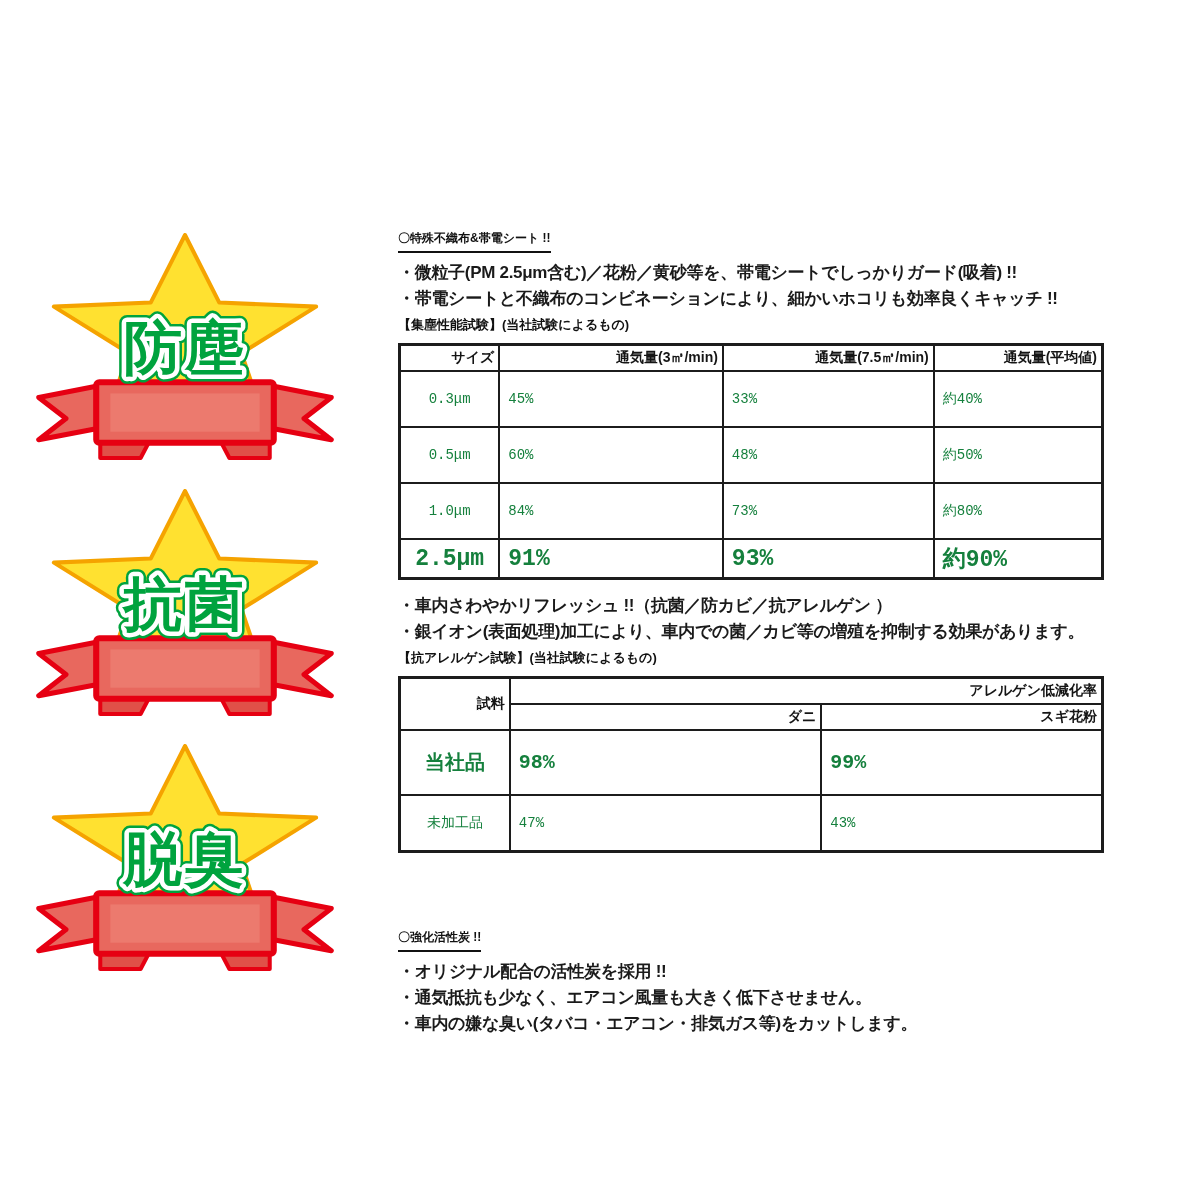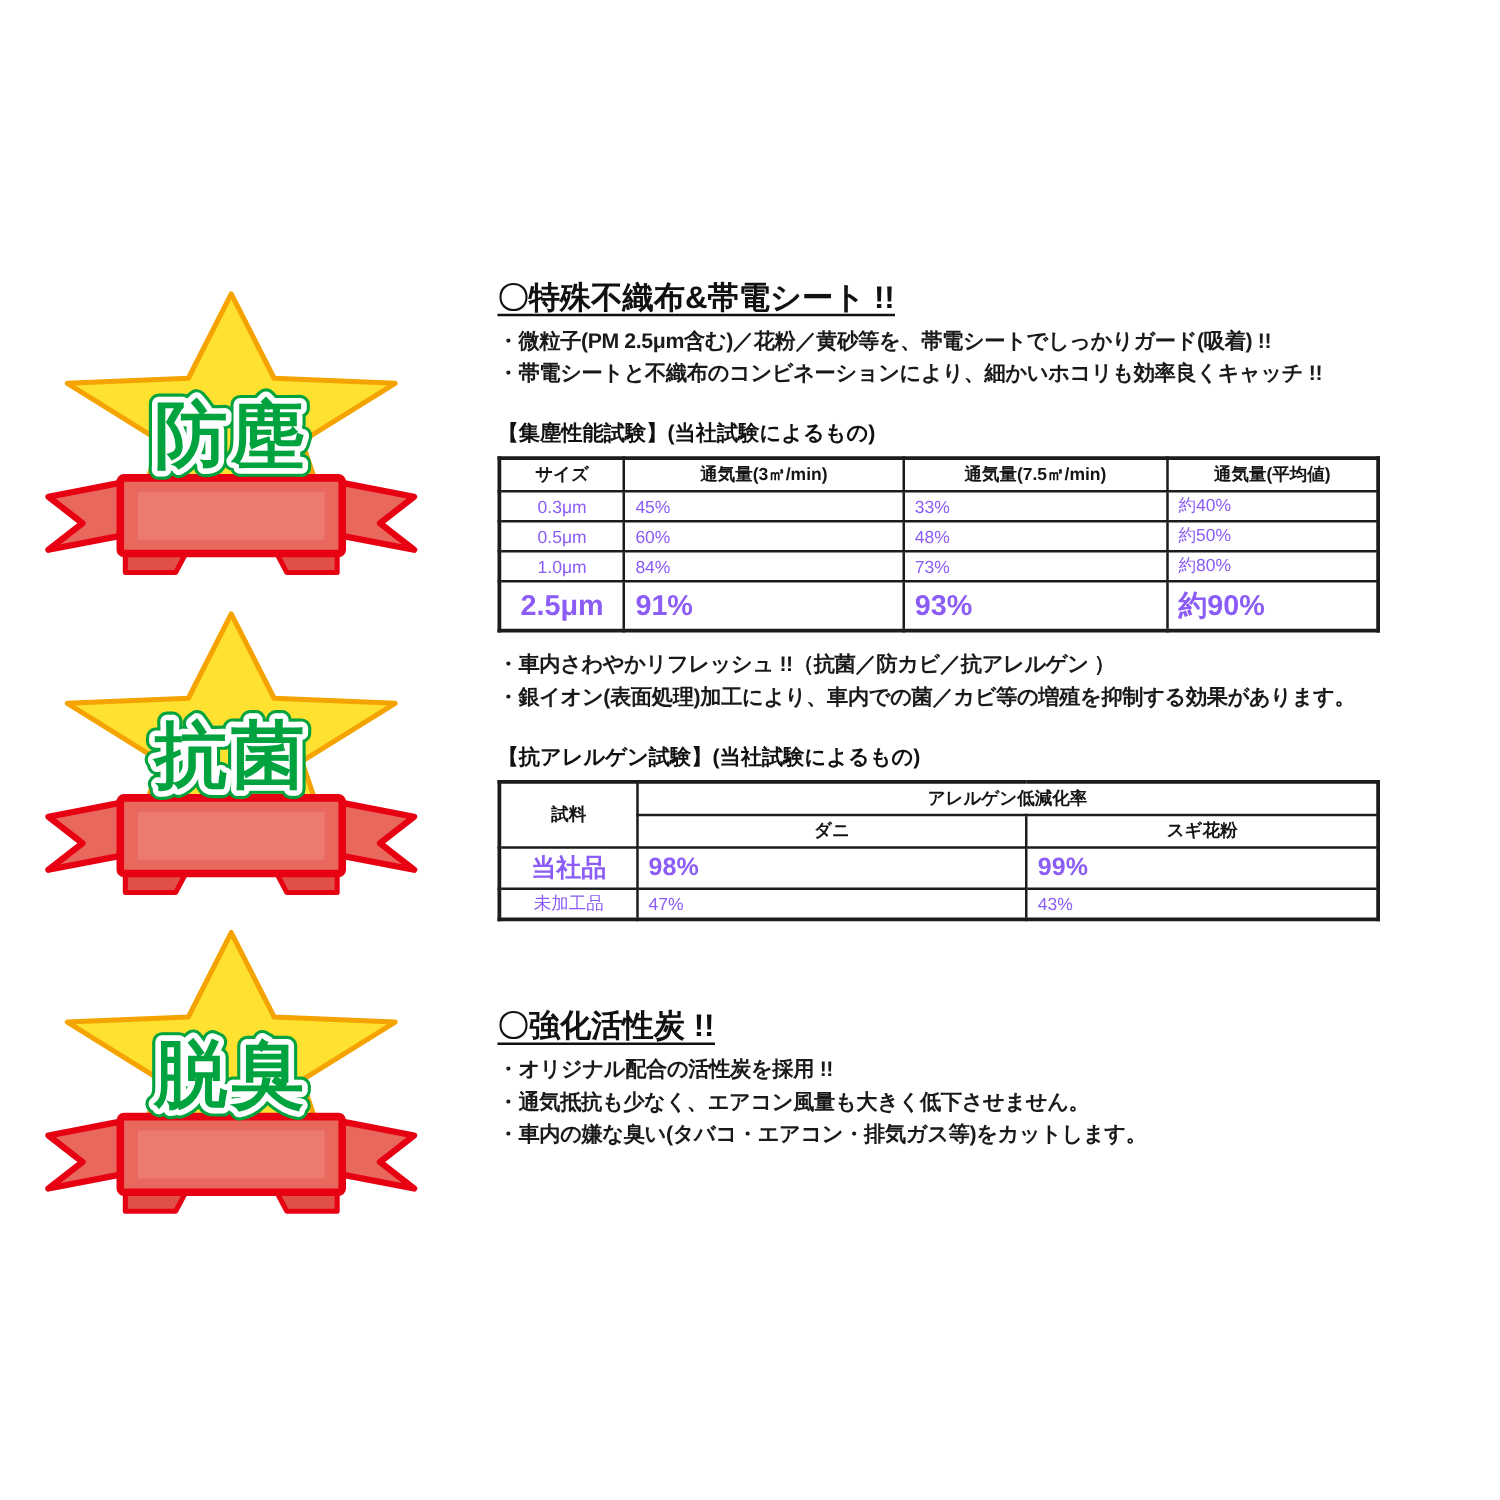--- a/index.html
+++ b/index.html
@@ -20,30 +20,30 @@
   .badge-label-mid   { fill:none; stroke:#ffffff; stroke-width:9; stroke-linejoin:round;
       font-size:58px; font-weight:bold; letter-spacing:3px; }
   .badge-label-fill  { fill:#00A33E; font-size:58px; font-weight:bold; letter-spacing:3px; }
 
   
   .right-col { position:absolute; left:398px; top:226px; width:706px; }
   .section { width:100%; }
   .section-2 { margin-top:13px; }
   .section-3 { margin-top:72px; }
 
-  .sec-heading { display:inline-block; font-size:25px; font-weight:bold; color:#111;
+  .sec-heading { display:inline-block; font-size:12px; font-weight:bold; color:#111;
       border-bottom:2.5px solid #111; padding-bottom:1px; margin-bottom:7px; line-height:24px; }
   .bullet { font-size:17px; font-weight:600; line-height:26px; color:#1a1a1a; letter-spacing:-0.3px; }
-  .tbl-caption { font-size:17px; font-weight:bold; line-height:26px; margin-top:22px; margin-bottom:5px; color:#111; }
+  .tbl-caption { font-size:13px; font-weight:bold; line-height:26px; margin-top:0; margin-bottom:5px; color:#111; }
 
   table { width:100%; border-collapse:collapse; table-layout:fixed; }
   table, th, td { border:2px solid #1c1c1c; }
   table { border-width:3px; }
-  th { font-size:14px; font-weight:bold; text-align:center; padding:3px 4px; color:#151515; }
-  td { font-size:14px; padding:2px 8px; color:#8b5cf6; }
+  th { font-size:14px; font-weight:bold; text-align:right; padding:3px 4px; color:#151515; }
+  td { font-size:14px; padding:18px 8px; color:#15803d;font-family:Liberation Mono, monospace; }
   td.c { text-align:center; }
   td.r { text-align:left;margin-top:32px; }
   tr.big td { font-size:23px; font-weight:bold; padding-top:3px; padding-bottom:3px; }
   tr.bold td { font-size:20px; font-weight:bold; }
   .perf-col-size  { width:14.2%; }
   .perf-col-a     { width:31.8%; }
   .perf-col-b     { width:30.0%; }
   .perf-col-avg   { width:24.0%; }
   .alg-col-sample { width:15.7%; }
   .alg-col-dani   { width:44.3%; }

